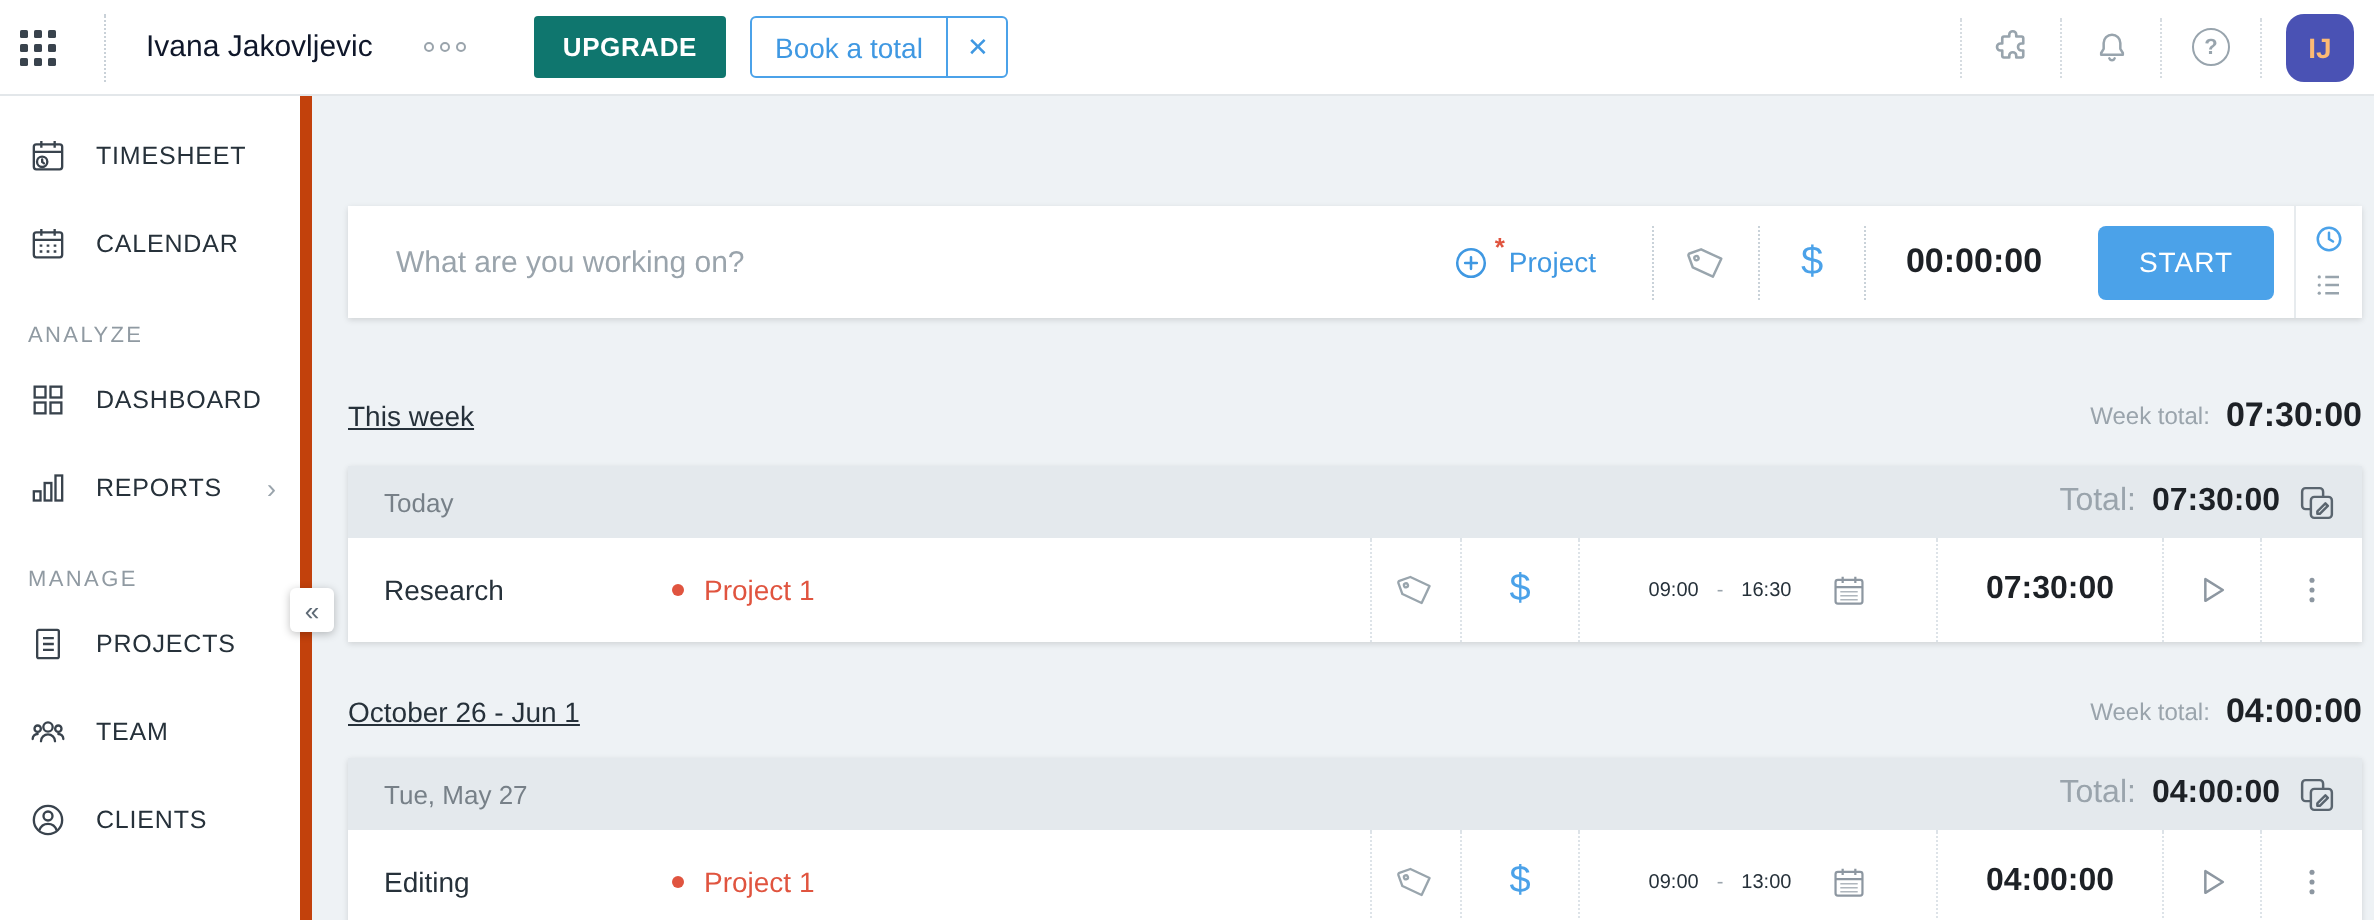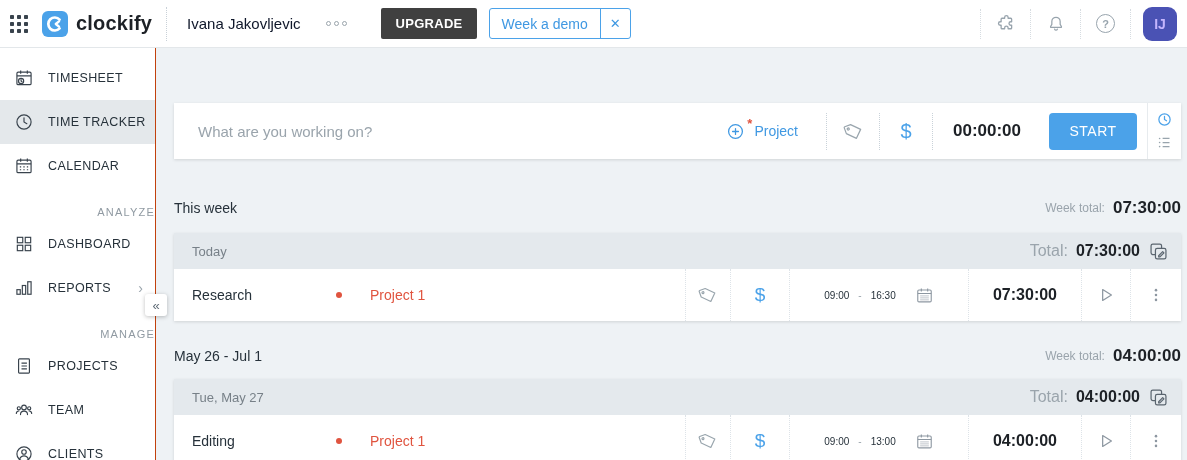--- a/index.html
+++ b/index.html
@@ -18,46 +18,46 @@
   }
   .apps-btn { width:38px; display:flex; justify-content:center; align-items:center; cursor:pointer; }
   .logo { display:flex; align-items:center; gap:8px; margin-left:4px; cursor:pointer; }
   .logo-mark { width:26px; height:26px; }
   .logo-text { font-size:20px; font-weight:bold; color:#1d2126; letter-spacing:.2px; }
   .hdr-vdiv { height:34px; border-left:1px dotted #c9d1d8; margin-left:14px; }
   .workspace-name { margin-left:20px; font-size:15px; color:#0f172a; }
   .workspace-menu { display:flex; gap:3px; margin-left:22px; cursor:pointer; padding:4px; }
   .workspace-menu i { width:5px; height:5px; border:1px solid #9aa4ac; border-radius:50%; }
   .upgrade-btn {
-    margin-left:30px; background:#404040; color:#fff; border:0; border-radius:2px;
+    margin-left:30px; background:#0f766e; color:#fff; border:0; border-radius:2px;
     font-size:13px; font-weight:bold; letter-spacing:.3px; padding:8px 14px; cursor:pointer;
     font-family:"Liberation Sans",sans-serif;
   }
   .bookdemo-btn {
     margin-left:12px; height:31px; display:flex; align-items:stretch;
     border:1px solid #4ba2e9; border-radius:3px; color:#3f98e2; background:#fff; cursor:pointer;
   }
   .bookdemo-label { display:flex; align-items:center; padding:0 12px; font-size:14px; }
   .bookdemo-close { border-left:1px solid #4ba2e9; width:30px; display:flex; align-items:center; justify-content:center; font-size:13px; }
   .hdr-right { margin-left:auto; display:flex; align-items:center; height:100%; }
   .hicon-cell {
     width:50px; height:30px; display:flex; align-items:center; justify-content:center;
     border-left:1px dotted #d6dce1; cursor:pointer;
   }
   .help-circle { width:19px; height:19px; border:1.5px solid #98a4ad; border-radius:50%;
     display:flex; align-items:center; justify-content:center; font-size:11px; font-weight:bold; color:#98a4ad; }
   .avatar-cell { height:30px; border-left:1px dotted #d6dce1; display:flex; align-items:center; padding:0 10px 0 12px; }
-  .avatar { width:34px; height:34px; border-radius:9px; background:#4a52b4; color:#c4b5fd;
+  .avatar { width:34px; height:34px; border-radius:9px; background:#4a52b4; color:#fdba74;
     display:flex; align-items:center; justify-content:center; font-size:14px; font-weight:bold; cursor:pointer; }
 
   
   .app { flex:1; display:flex; position:relative; overflow:hidden; }
 
   
-  .sidebar { width:156px; min-width:156px; background:#fff; border-right:1px solid #c2410c; padding-top:8px;text-align:right; }
+  .sidebar { width:156px; min-width:156px; background:#fff; border-right:6px solid #c2410c; padding-top:8px; }
   .nav-item { height:44px; display:flex; align-items:center; padding-left:14px; gap:14px; cursor:pointer; }
   .nav-item.active { background:#e4e8eb; }
   .nav-item .lbl { font-size:12.5px; letter-spacing:.4px; color:#26313a; }
   .nav-item .chev { margin-left:auto; margin-right:12px; color:#9aa4ac; font-size:14px; }
   .nav-group-label { margin:18px 0 4px 14px; font-size:11px; color:#909aa2; letter-spacing:1.2px; }
   .collapse-btn {
     position:absolute; left:145px; top:246px; width:22px; height:22px; background:#fff;
     border-radius:3px; box-shadow:0 1px 4px rgba(0,0,0,.25); display:flex; align-items:center;
     justify-content:center; color:#5f6b76; font-size:13px; cursor:pointer; z-index:5;
   }
@@ -82,34 +82,34 @@
   .start-btn { width:88px; height:37px; background:#4ba2e9; color:#fff; border:0; border-radius:4px;
     font-size:14px; letter-spacing:.5px; margin:0 10px 0 8px; cursor:pointer; font-family:"Liberation Sans",sans-serif; }
   .mode-col { width:34px; height:56px; border-left:1px solid #e7ebee; display:flex; flex-direction:column;
     align-items:center; justify-content:center; gap:8px; }
   .mode-col .m { cursor:pointer; display:flex; }
 
   
   .week-header { display:flex; align-items:center; height:22px; }
   .week-header.first { margin-top:38px; margin-bottom:14px; }
   .week-header.second { margin-top:24px; margin-bottom:12px; }
-  .week-title { font-size:14px; color:#26313a; }
+  .week-title { font-size:14px; color:#26313a;text-decoration:underline; }
   .week-total-label { margin-left:auto; font-size:12px; color:#9aa4ac; }
   .week-total-value { font-size:17px; font-weight:bold; color:#1d2126; margin-left:8px; }
 
   .day-card { background:#7f1d1d; box-shadow:0 1px 3px rgba(0,0,0,.13); }
   .day-header { height:36px; background:#e4e9ed; display:flex; align-items:center; padding:0 12px 0 18px; }
   .day-label { font-size:13px; color:#778088; }
   .day-total-label { margin-left:auto; font-size:16px; color:#9aa4ac; }
   .day-total-value { font-size:16px; font-weight:bold; color:#1d2126; margin:0 8px; }
   .bulk-edit { display:flex; cursor:pointer; }
 
   .entry-row { height:52px; background:#fff; display:flex; align-items:center; }
   .entry-desc { width:162px; padding-left:18px; font-size:14px; color:#26313a; cursor:text; }
-  .entry-project { display:flex; align-items:center; gap:28px; font-size:14px; color:#e0543f; cursor:pointer; }
+  .entry-project { display:flex; align-items:center; gap:10px; font-size:14px; color:#e0543f; cursor:pointer; }
   .proj-dot { width:6px; height:6px; border-radius:50%; background:#e0543f; }
   .entry-spacer { flex:1; }
   .rdiv { border-left:1px dotted #dde3e8; height:52px; }
   .cell { display:flex; align-items:center; justify-content:center; height:52px; cursor:pointer; }
   .cell.tag-c { width:44px; }
   .cell.bill-c { width:58px; font-size:19px; color:#4ba2e9; }
   .cell.time-c { width:178px; font-size:10px; color:#26313a; gap:9px; }
   .time-sep { color:#9aa4ac; }
   .time-c .cal { margin-left:10px; display:flex; }
   .cell.dur-c { width:112px; font-size:16px; font-weight:bold; color:#1d2126; }
@@ -132,40 +132,30 @@
             <rect x="14" y="0" width="4" height="4" rx="0.8"></rect>
           <rect x="0" y="7" width="4" height="4" rx="0.8"></rect>
             <rect x="7" y="7" width="4" height="4" rx="0.8"></rect>
             <rect x="14" y="7" width="4" height="4" rx="0.8"></rect>
           <rect x="0" y="14" width="4" height="4" rx="0.8"></rect>
             <rect x="7" y="14" width="4" height="4" rx="0.8"></rect>
             <rect x="14" y="14" width="4" height="4" rx="0.8"></rect>
         </g>
       </svg>
     </div>
-    <div class="logo">
-      <span>
-        <svg class="logo-mark" viewBox="0 0 26 26">
-          <rect x="0" y="0" width="26" height="26" rx="6" fill="#4ba2e9"></rect>
-          <path d="M17.6 8.6 A6.5 6.5 0 1 0 17.6 17.4" fill="none" stroke="#fff" stroke-width="2.7" stroke-linecap="round"></path>
-          <path d="M17 10.4 L13.8 13 L17 15.6" fill="none" stroke="#fff" stroke-width="2.4" stroke-linecap="round" stroke-linejoin="round"></path>
-        </svg>
-      </span>
-      <span class="logo-text">clockify</span>
-    </div>
     <div class="hdr-vdiv"></div>
     <span class="workspace-name">Ivana Jakovljevic</span>
     <div class="workspace-menu">
         <i></i>
         <i></i>
         <i></i>
       </div>
     <button class="upgrade-btn">UPGRADE</button>
     <div class="bookdemo-btn">
-      <span class="bookdemo-label">Week a demo</span>
+      <span class="bookdemo-label">Book a total</span>
       <span class="bookdemo-close">✕</span>
     </div>
 
     <div class="hdr-right">
       <div class="hicon-cell">
         <span>
           <svg width="21" height="21" viewBox="0 0 24 24" fill="none" stroke="#98a4ad" stroke-width="1.5" stroke-linejoin="round">
             <path d="M13 3a2 2 0 0 1 2 2v1h3a1 1 0 0 1 1 1v3h-1a2 2 0 1 0 0 4h1v3a1 1 0 0 1-1 1h-3v-1a2 2 0 1 0-4 0v1H8a1 1 0 0 1-1-1v-3H6a2 2 0 1 1 0-4h1V7a1 1 0 0 1 1-1h3V5a2 2 0 0 1 2-2z"></path>
           </svg>
         </span>
@@ -195,29 +185,20 @@
       <div class="nav-item">
         <span>
           <svg width="20" height="20" viewBox="0 0 24 24" fill="none" stroke="#39434d" stroke-width="1.4">
             <rect x="3.5" y="5" width="17" height="15" rx="1.5"></rect>
             <path d="M8 3v4M16 3v4M3.5 9.5h17"></path>
             <circle cx="8.5" cy="15.5" r="3.1" fill="#fff"></circle>
             <path d="M8.5 14v1.6l1.1.8" stroke-linecap="round"></path>
           </svg>
         </span>
         <span class="lbl">TIMESHEET</span>
-      </div>
-      <div class="nav-item active">
-        <span>
-          <svg width="20" height="20" viewBox="0 0 24 24" fill="none" stroke="#39434d" stroke-width="1.4">
-            <circle cx="12" cy="12" r="8.5"></circle>
-            <path d="M12 7v5l3.4 2" stroke-linecap="round"></path>
-          </svg>
-        </span>
-        <span class="lbl">TIME TRACKER</span>
       </div>
       <div class="nav-item">
         <span>
           <svg width="20" height="20" viewBox="0 0 24 24" fill="none" stroke="#39434d" stroke-width="1.4">
             <rect x="3.5" y="5" width="17" height="15" rx="1.5"></rect>
             <path d="M8 3v4M16 3v4M3.5 9.5h17"></path>
             <path d="M7 13h1.6M11.2 13h1.6M15.4 13h1.6M7 16.5h1.6M11.2 16.5h1.6M15.4 16.5h1.6"></path>
           </svg>
         </span>
         <span class="lbl">CALENDAR</span>
@@ -401,21 +382,21 @@
                 <circle cx="12" cy="5.5" r="1.7"></circle>
                   <circle cx="12" cy="12" r="1.7"></circle>
                   <circle cx="12" cy="18.5" r="1.7"></circle>
               </svg>
             </span>
           </div>
         </div>
       </div>
 
       <div class="week-header second">
-        <span class="week-title">May 26 - Jul 1</span>
+        <span class="week-title">October 26 - Jun 1</span>
         <span class="week-total-label">Week total:</span>
         <span class="week-total-value">04:00:00</span>
       </div>
 
       <div class="day-card">
         <div class="day-header">
           <span class="day-label">Tue, May 27</span>
           <span class="day-total-label">Total:</span>
           <span class="day-total-value">04:00:00</span>
           <span class="bulk-edit">

